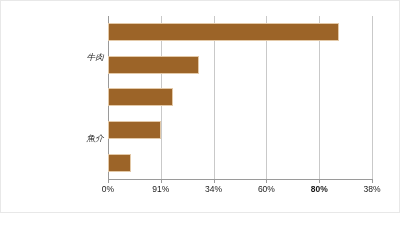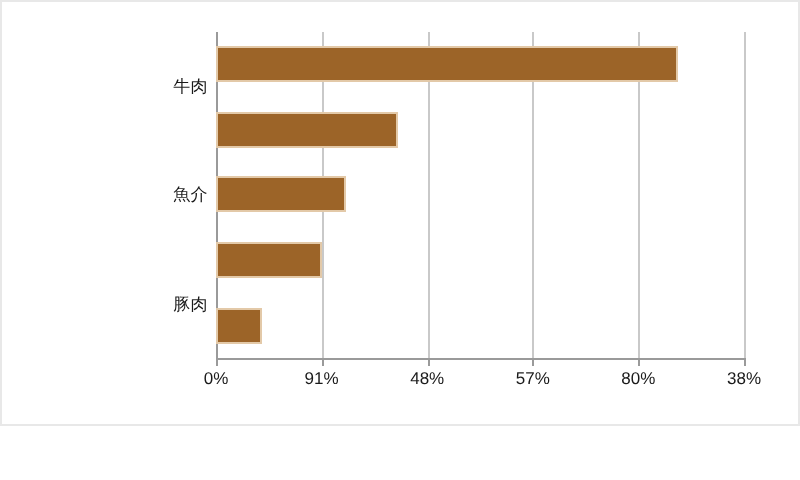--- a/index.html
+++ b/index.html
@@ -70,20 +70,21 @@
 
   
   .cat-labels {
     position: absolute;
     left: 0;
     top: 15px;
     width: 103px;
     height: 163px;
     display: flex;
     flex-direction: column;
+    font-style: italic;
   }
   .cat-label {
     flex: 1 1 0;
     display: flex;
     align-items: center;
     justify-content: flex-end;
     font-size: 8.5px;
     color: #1a1a1a;
     line-height: 1;
     white-space: nowrap;
@@ -131,21 +132,20 @@
   }
 </style>
 </head>
 <body>
 
 <div id="chart-root">
 
   <div class="cat-labels">
     <div class="cat-label">牛肉</div>
     <div class="cat-label">魚介</div>
-    <div class="cat-label">豚肉</div>
   </div>
 
   <div class="plot-area">
     <div class="gridlines">
         <div class="gridline axis-zero" style="left: 0%;"></div>
         <div class="gridline" style="left: 20%;"></div>
         <div class="gridline" style="left: 40%;"></div>
         <div class="gridline" style="left: 60%;"></div>
         <div class="gridline" style="left: 80%;"></div>
         <div class="gridline" style="left: 100%;"></div>
@@ -174,19 +174,19 @@
       <div class="x-tick" style="left: 0%;"></div>
       <div class="x-tick" style="left: 20%;"></div>
       <div class="x-tick" style="left: 40%;"></div>
       <div class="x-tick" style="left: 60%;"></div>
       <div class="x-tick" style="left: 80%;"></div>
       <div class="x-tick" style="left: 100%;"></div>
     </div>
   <div class="x-tick-labels">
       <div class="x-tick-label" style="left: 0%;">0%</div>
       <div class="x-tick-label" style="left: 20%;">91%</div>
-      <div class="x-tick-label" style="left: 40%;">48%</div>
-      <div class="x-tick-label" style="left: 60%;">57%</div>
-      <div class="x-tick-label" style="left: 80%;">80%</div>
+      <div class="x-tick-label" style="left: 40%;">34%</div>
+      <div class="x-tick-label" style="left: 60%;">60%</div>
+      <div class="x-tick-label" style="left: 80%; font-weight: bold;">80%</div>
       <div class="x-tick-label" style="left: 100%;">38%</div>
     </div>
 
 </div>
 
 </body></html>

